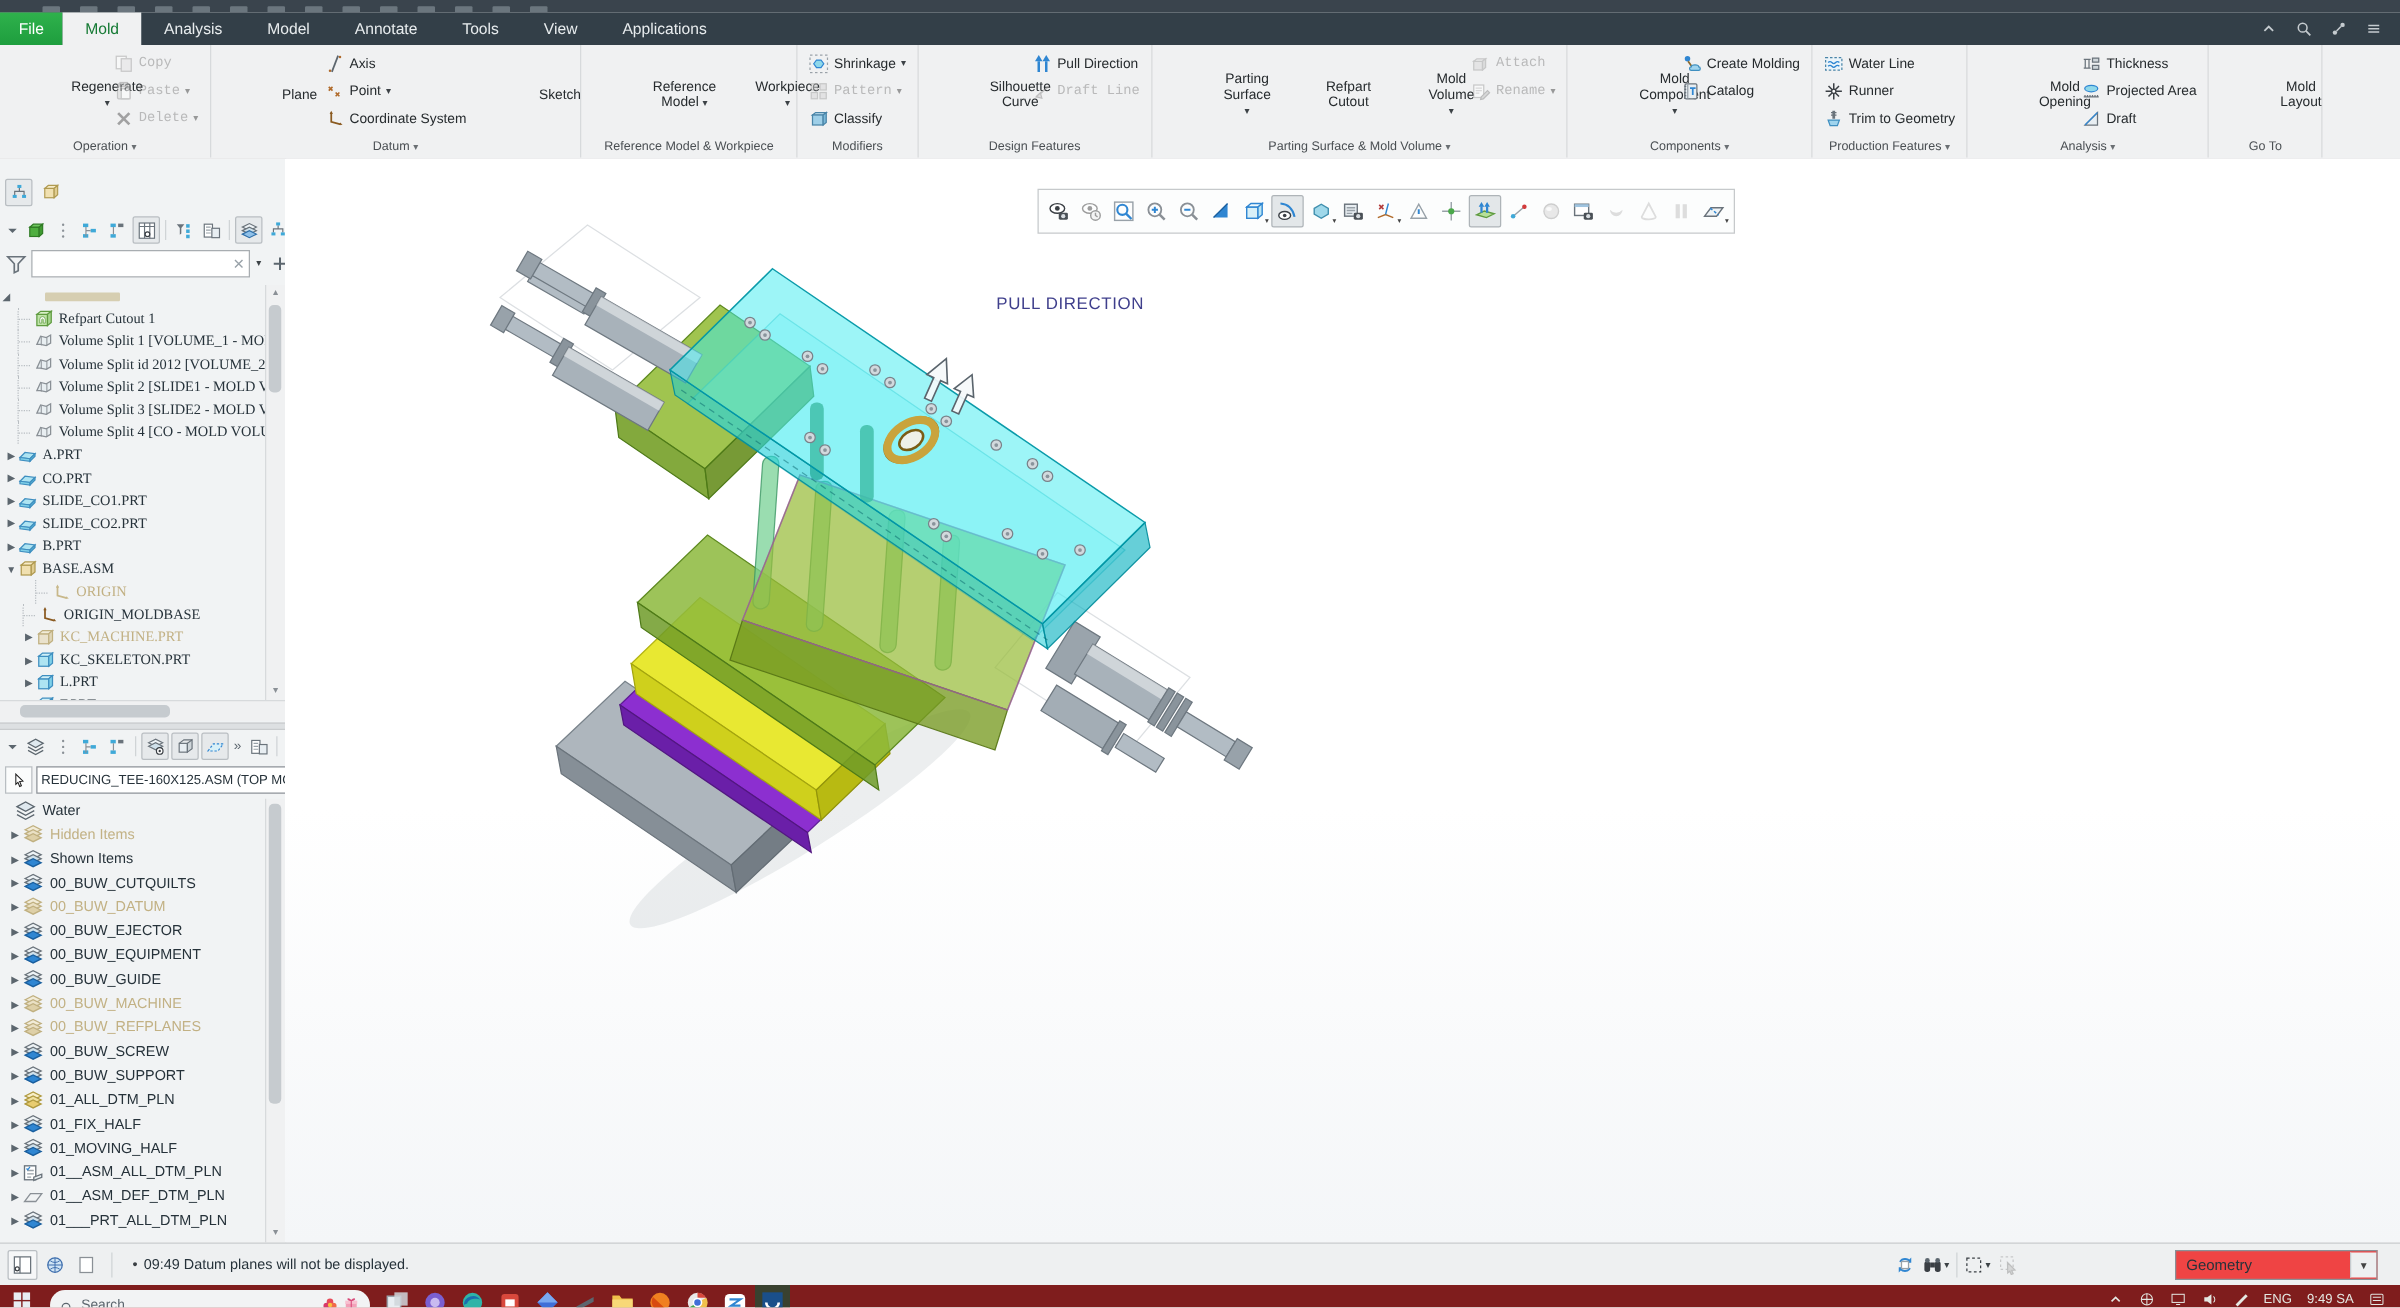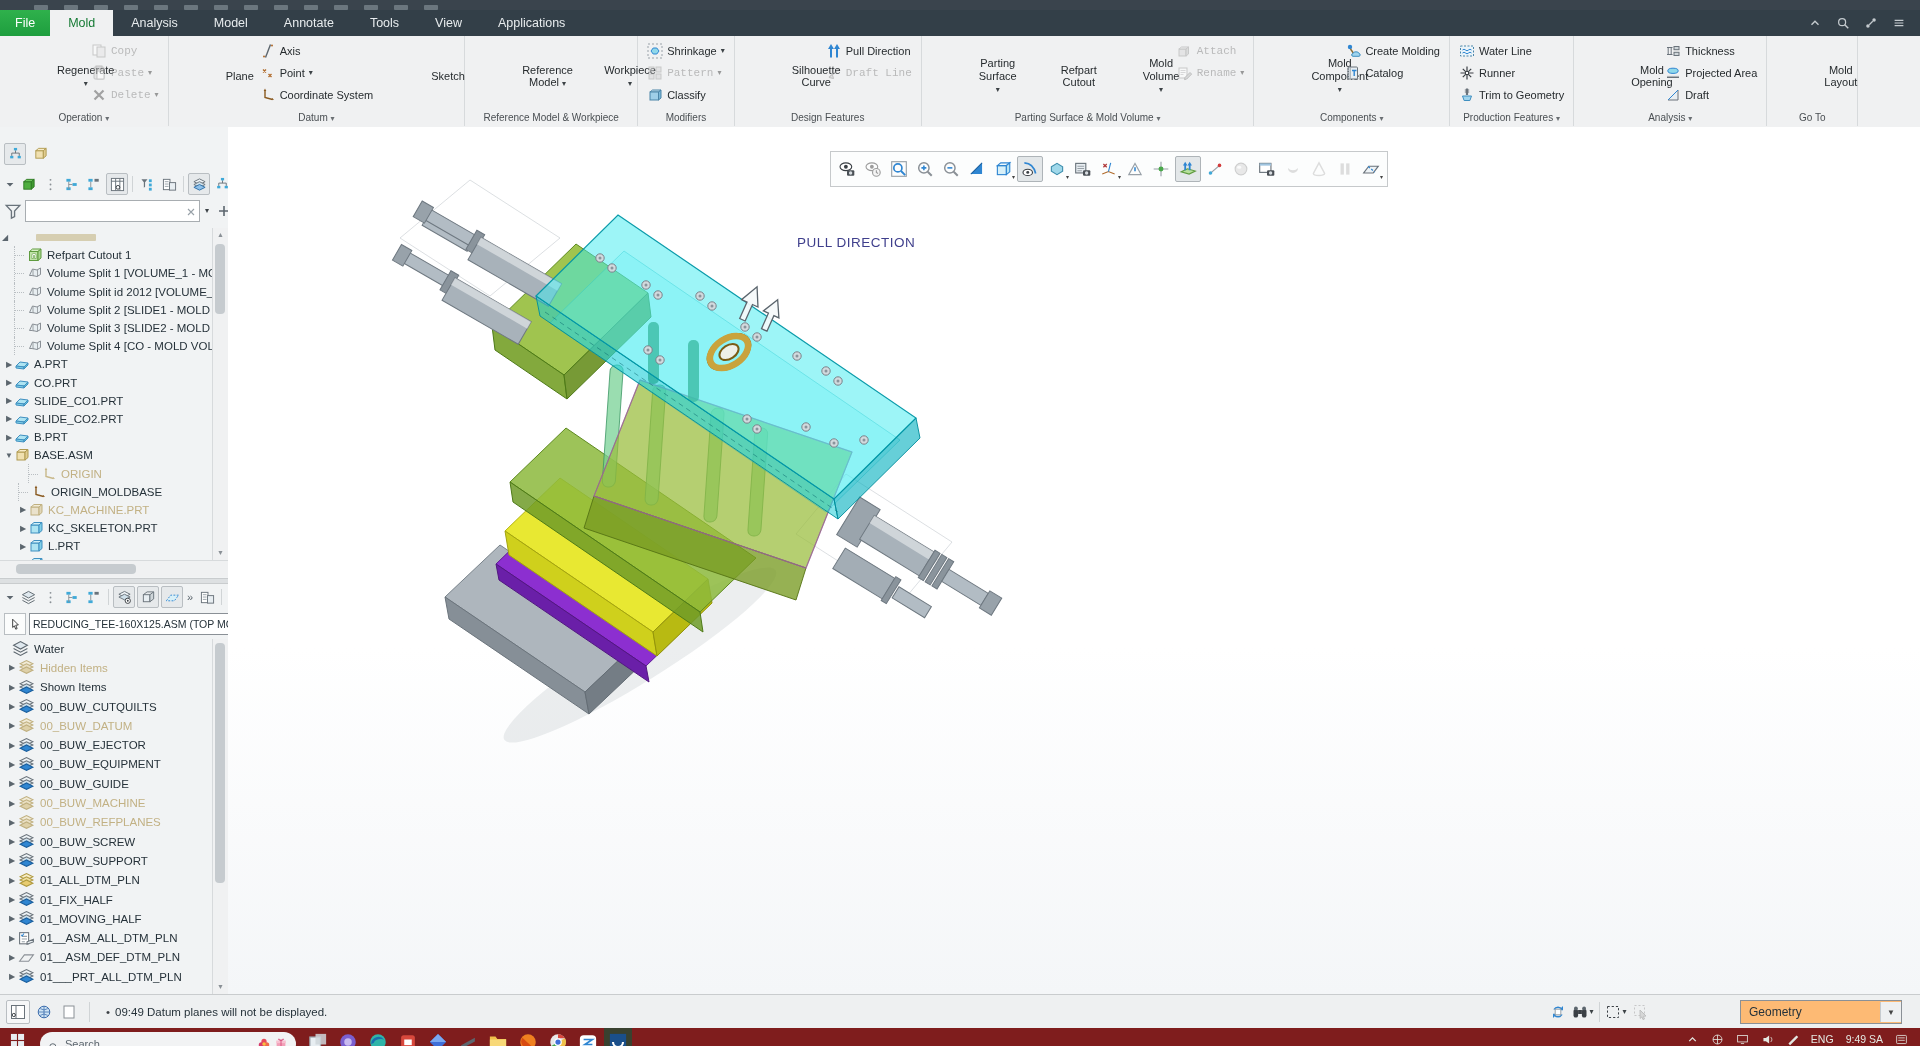--- a/index.html
+++ b/index.html
@@ -53,21 +53,21 @@
   #filter-input input{border:none;outline:none;width:100%;height:100%;font-size:11px;padding:0 18px 0 4px;background:transparent;}
   #filter-x{position:absolute;right:2px;top:3px;width:12px;height:12px;}
   #filter-dd{width:14px;text-align:center;}
   #filter-plus{width:16px;height:16px;margin-left:2px;}
   #model-tree{position:absolute;left:0;top:101px;width:212px;height:332px;overflow:hidden;}
   .trow{display:flex;align-items:center;height:18.2px;white-space:nowrap;position:relative;}
   .trow .arrow{width:10px;font-size:8px;color:#5c666e;text-align:center;flex:none;}
   .trow .ln{width:12px;height:100%;flex:none;border-left:1px dotted #b9bec2;position:relative;}
   .trow .ln:after{content:"";position:absolute;left:0;top:50%;width:9px;border-top:1px dotted #b9bec2;}
   .trow .ic{width:16px;height:16px;margin-right:4px;flex:none;}
-  .trow .tl{font-size:11.5px;color:#26323a;}
+  .trow .tl{font-size:11.5px;color:#26323a;font-family:Liberation Serif, serif;}
   .trow .tl.dim{color:#c2b184;}
   .ghostbar{width:60px;height:7px;background:#cfc4a0;margin-left:26px;border-radius:1px;opacity:.8;}
   .vscroll{position:absolute;width:15px;background:#f0f1f2;border-left:1px solid #d7dadc;}
   .vthumb{position:absolute;left:2px;width:10px;background:#c6cbcf;border-radius:4px;}
   .sarrow{position:absolute;left:0;width:15px;height:14px;font-size:7px;color:#8a9096;text-align:center;line-height:14px;}
   #hscroll{position:absolute;left:0;top:433px;width:228px;height:16px;background:#f0f1f2;border-top:1px solid #d7dadc;}
   #hthumb{position:absolute;left:16px;top:3px;width:120px;height:10px;background:#c6cbcf;border-radius:4px;}
   #pane-split{position:absolute;left:0;top:451px;width:228px;height:4px;background:#dde0e2;border-top:1px solid #c9ccce;border-bottom:1px solid #c9ccce;}
   
   #layers-toolbar{position:absolute;left:0;top:457px;width:228px;}
@@ -90,21 +90,21 @@
   .gbtn svg{width:18px;height:18px;}
   .gbtn.pressed{background:#e3e7e9;border:1px solid #aeb4b8;}
   .gbtn .cc{position:absolute;right:0;bottom:1px;font-size:6px;color:#444;}
   #pull-label{position:absolute;left:569px;top:108px;font-size:13.5px;letter-spacing:.5px;color:#3f3f8c;}
   
   #statusbar{left:0;top:994px;width:1920px;height:34px;background:#eef0f1;border-top:1px solid #c9ccce;display:flex;align-items:center;}
   #status-left{display:flex;align-items:center;gap:3px;padding-left:6px;}
   #status-msg{font-size:11.5px;color:#26323a;margin-left:14px;}
   #status-msg .dot{color:#3a3f44;margin-right:5px;}
   #status-right{margin-left:auto;display:flex;align-items:center;gap:3px;padding-right:18px;}
-  #geom-combo{width:160px;height:22px;background:#fdba74;border:1px solid #8a9096;display:flex;align-items:center;margin-left:70px;}
+  #geom-combo{width:160px;height:22px;background:#ef4444;border:1px solid #8a9096;display:flex;align-items:center;margin-left:104px;}
   #geom-combo .cv{font-size:12px;color:#26323a;padding-left:8px;}
   #geom-dd{width:20px;height:20px;margin-left:auto;border-left:1px solid #c6cbcf;background:#eef0f1;font-size:8px;color:#444;
      display:flex;align-items:center;justify-content:center;}
   .sbtn{width:22px;height:22px;display:flex;align-items:center;justify-content:center;border-radius:2px;}
   .sbtn svg{width:16px;height:16px;}
   .sbtn.boxed{border:1px solid #b9bec2;background:#f6f7f8;}
   
   #taskbar{left:0;top:1028px;width:1920px;height:18px;background:#7f1d1d;overflow:hidden;display:flex;align-items:flex-start;}
   #tb-start{width:26px;height:26px;padding:5px 0 0 10px;}
   #tb-start svg{width:15px;height:15px;}

